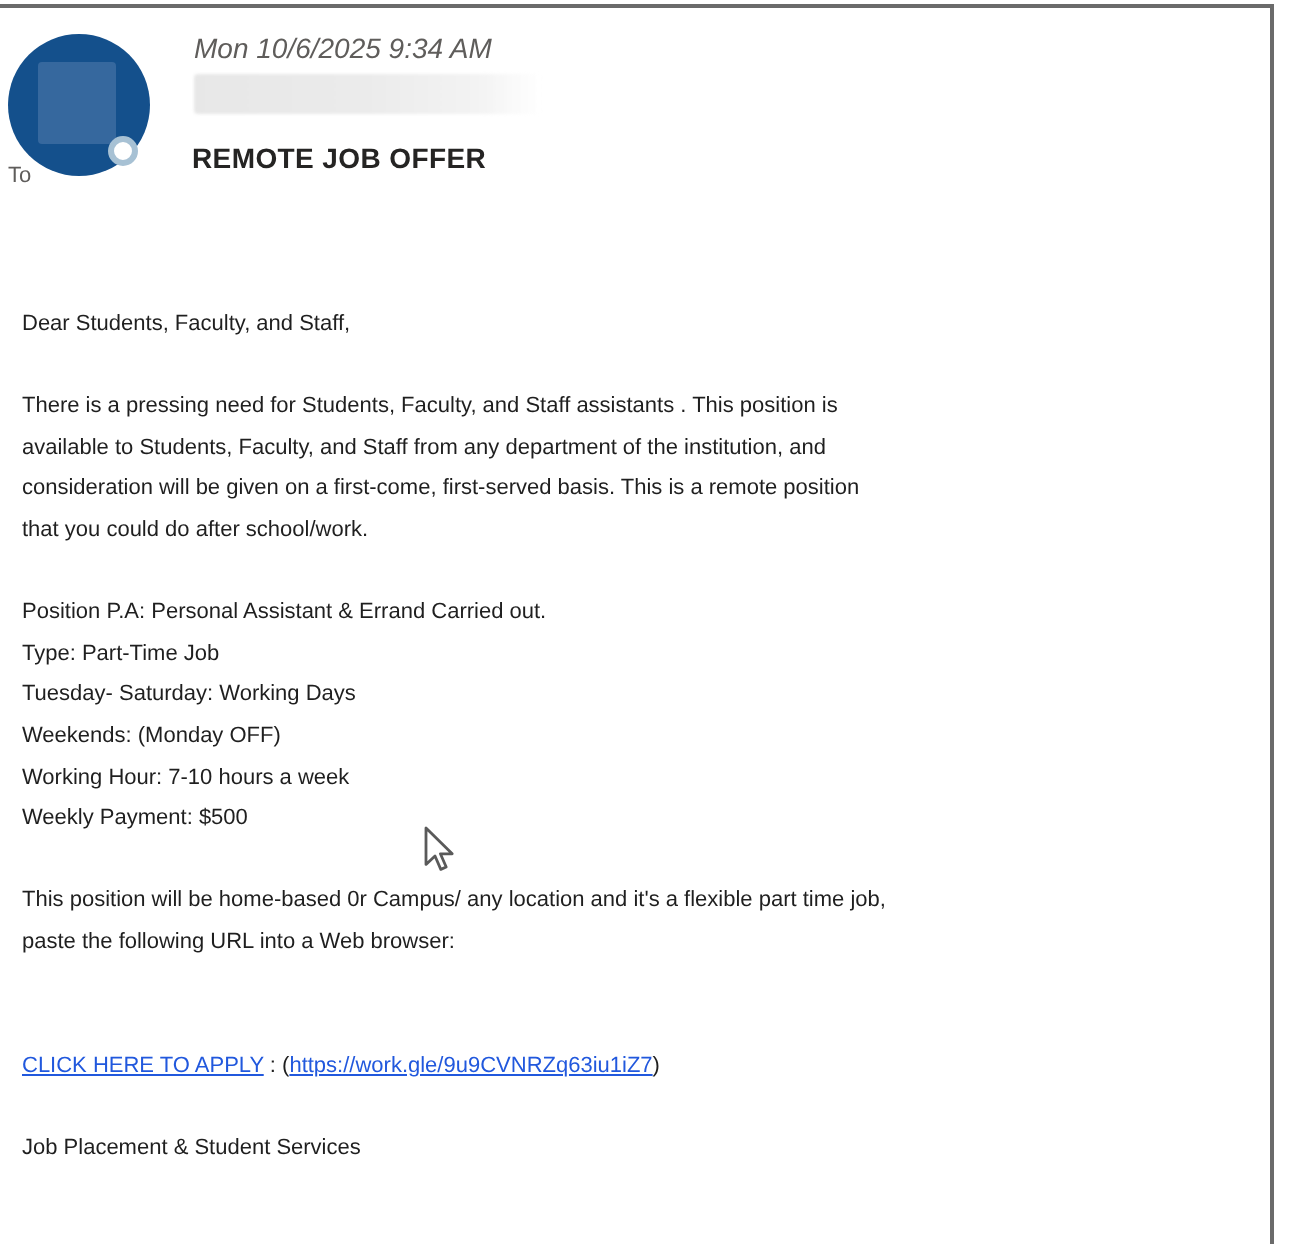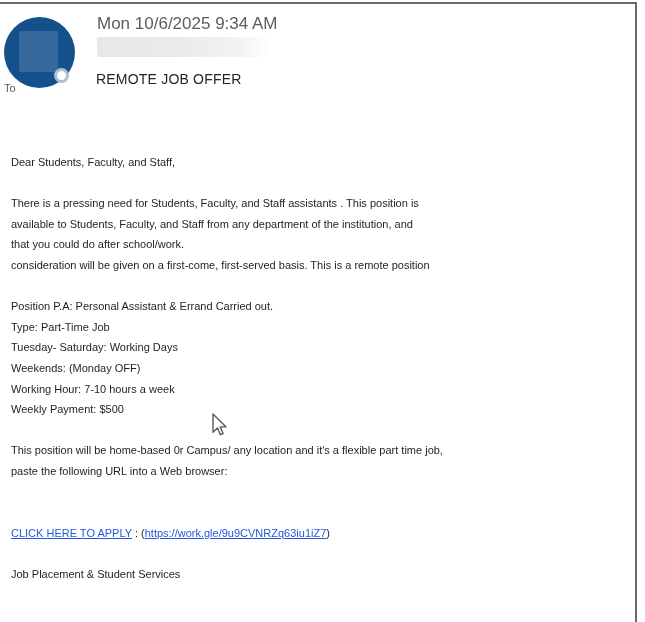--- a/index.html
+++ b/index.html
@@ -36,32 +36,33 @@
     background: var(--avatar-overlay, #36689e);
   }
   .presence {
     position: absolute; left: 50px; top: 51px;
     width: 15px; height: 15px; border-radius: 50%;
     background: #ffffff;
     border: 3px solid #a7c1d4;
   }
   .timestamp {
     position: absolute; left: 97px; top: 17px;
-    font-size: 17px; line-height: 14px;
+    font-size: 14px; line-height: 14px;
     color: var(--meta, #5f5d5b);
+    font-style: italic;
   }
   .sender-redacted {
     position: absolute; left: 97px; top: 37px;
     width: 174px; height: 20px; border-radius: 2px;
     background: linear-gradient(90deg, #e7e7e7 0%, #ebebeb 50%, #f3f3f3 82%, rgba(248,248,248,0) 100%);
     filter: blur(0.7px);
   }
   .subject {
     position: absolute; left: 96px; top: 71px;
-    font-size: 14px; font-weight: 400; letter-spacing: 0.2px;
+    font-size: 14px; font-weight: 700; letter-spacing: 0.2px;
     color: var(--subject, #252423);
   }
   .to-label {
     position: absolute; left: 4px; top: 82px;
     font-size: 11px;
     color: var(--meta, #5f5d5b);
   }
 
   
   .email-body {
@@ -102,22 +103,22 @@
   <div class="sender-redacted"></div>
   <div class="subject">REMOTE JOB OFFER</div>
   <div class="to-label">To</div>
 
   <div class="email-body">
     <div id="body-lines">
         <div class="line">Dear Students, Faculty, and Staff,</div>
         <div class="line">&nbsp;</div>
         <div class="line">There is a pressing need for Students, Faculty, and Staff assistants . This position is</div>
         <div class="line">available to Students, Faculty, and Staff from any department of the institution, and</div>
+        <div class="line">consideration will be given on a first-come, first-served basis. This is a remote position</div>
         <div class="line">that you could do after school/work.</div>
-        <div class="line">consideration will be given on a first-come, first-served basis. This is a remote position</div>
         <div class="line">&nbsp;</div>
         <div class="line">Position P.A: Personal Assistant &amp; Errand Carried out.</div>
         <div class="line">Type: Part-Time Job</div>
         <div class="line">Tuesday- Saturday: Working Days</div>
         <div class="line">Weekends: (Monday OFF)</div>
         <div class="line">Working Hour: 7-10 hours a week</div>
         <div class="line">Weekly Payment: $500</div>
         <div class="line">&nbsp;</div>
         <div class="line">This position will be home-based 0r Campus/ any location and it's a flexible part time job,</div>
         <div class="line">paste the following URL into a Web browser:</div>

